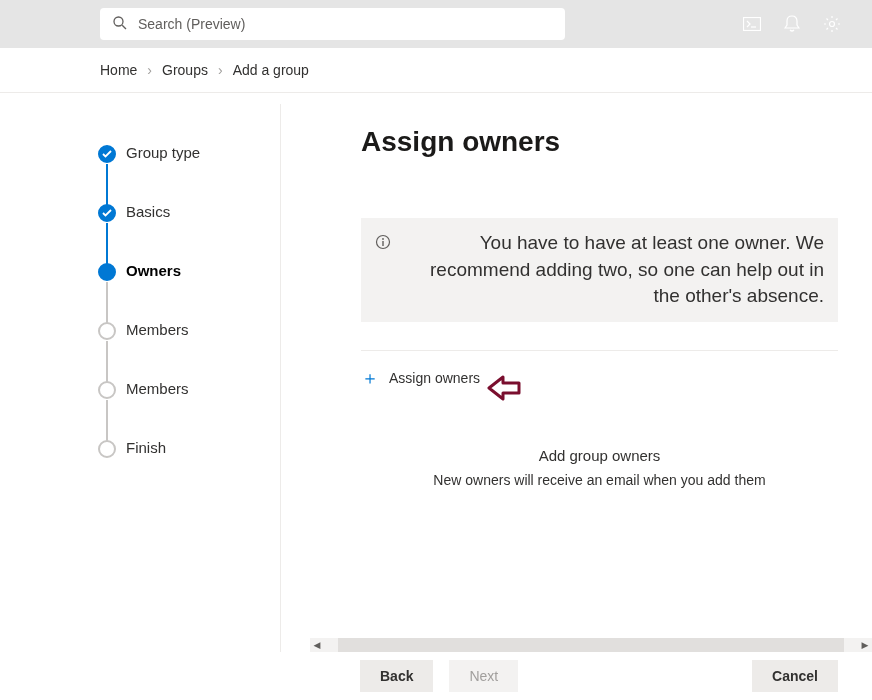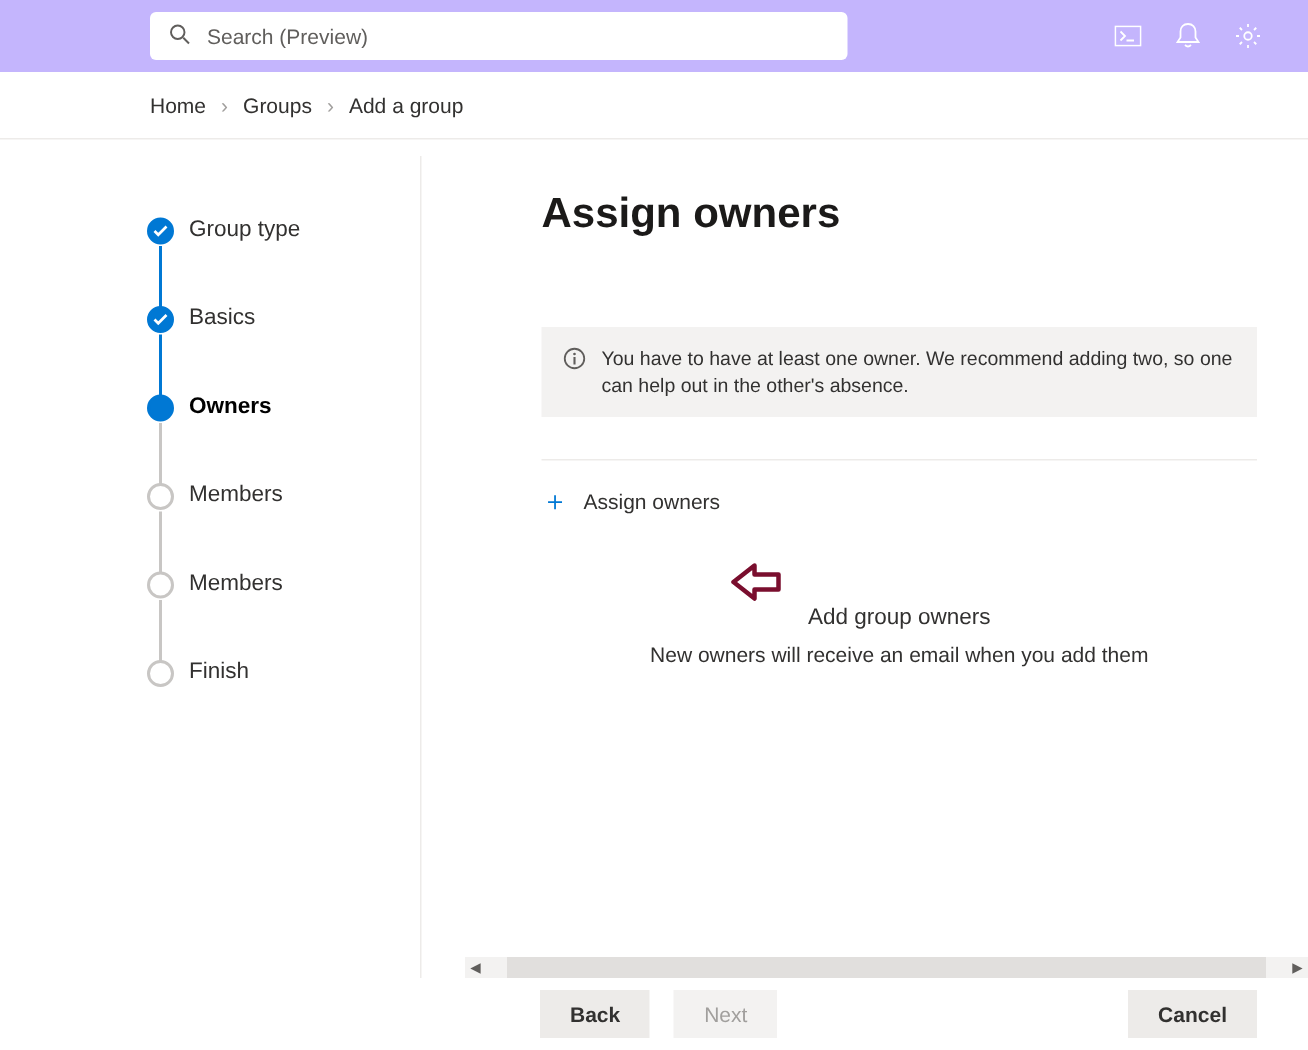--- a/index.html
+++ b/index.html
@@ -8,21 +8,21 @@
     font-size: 14px;
     color: #323130;
     background: #fff;
     width: 872px;
     height: 700px;
     overflow: hidden;
     position: relative;
   }
   
   .topbar {
-    background: #c4b5fd;
+    background: #e5e5e5;
     height: 48px;
     display: flex;
     align-items: center;
     padding: 0 20px 0 100px;
   }
   .search-box {
     background: #fff;
     border-radius: 4px;
     height: 32px;
     width: 465px;
@@ -130,24 +130,25 @@
     color: #323130;
     line-height: 1.4;
     margin-bottom: 24px;
     max-width: 480px;
   }
   .infobox {
     background: #f3f2f1;
     padding: 12px 14px;
     display: flex;
     gap: 10px;
-    font-size: 13px;
+    font-size: 19px;
     color: #323130;
     line-height: 1.4;
     margin-bottom: 28px;
+    text-align: right;
   }
   .infobox .info-icon { flex-shrink: 0; margin-top: 1px; }
   .divider { border-top: 1px solid #edebe9; margin-bottom: 18px; }
   .assign-link {
     display: inline-flex;
     align-items: center;
     gap: 10px;
     color: #323130;
     font-size: 14px;
     cursor: pointer;

